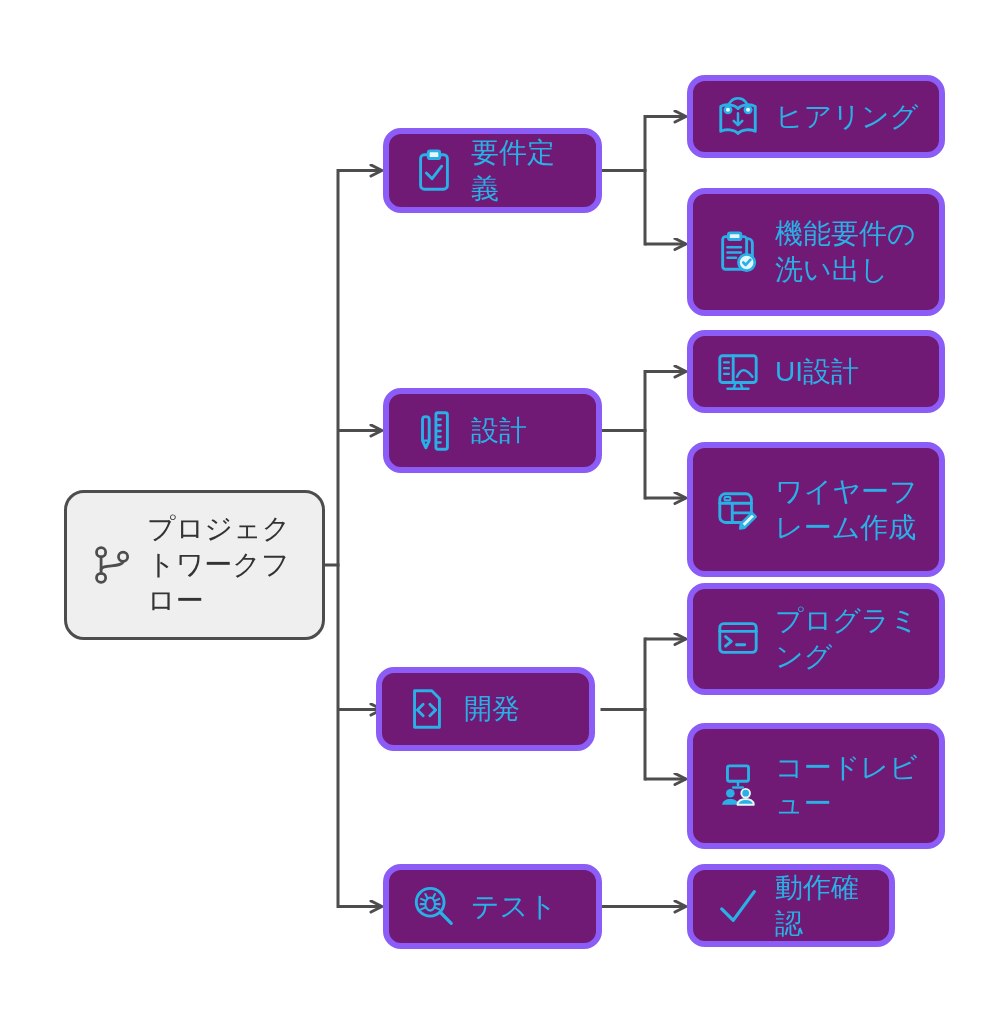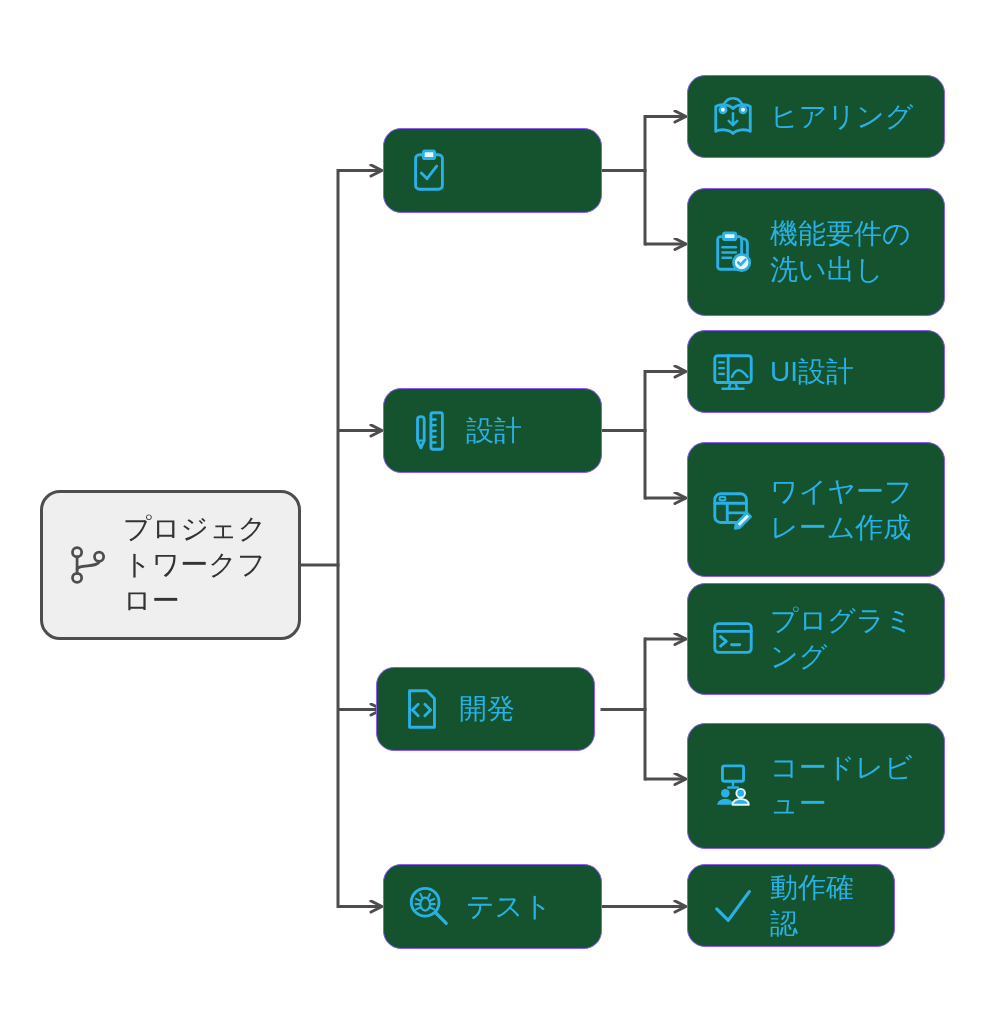--- a/index.html
+++ b/index.html
@@ -7,25 +7,25 @@
   .stage {
     position:relative; width:984px; height:1024px; background:#ffffff;
     font-family:"Liberation Sans", sans-serif; overflow:hidden;
   }
   .edges { position:absolute; left:0; top:0; width:984px; height:1024px; }
   .node {
     position:absolute; display:flex; align-items:center;
     border-radius:18px; padding:0 14px 0 22px; gap:14px;
   }
   .node.blue {
-    background:#14532d; border:1px solid #8b5cf6; color:#29b0e6;
+    background:#701a75; border:6px solid #8b5cf6; color:#29b0e6;
   }
   .node.root {
     background:#efefef; border:3px solid #4d4d4d; color:#333333;
-    border-radius:20px; padding-left:24px; gap:12px;
+    border-radius:20px; padding-left:24px; gap:12px;margin-left:24px;
   }
   .label {
     font-size:28px; line-height:36px; font-weight:400;
     word-break:break-all; max-width:150px;
   }
   .node.root .label { color:#333333; max-width:152px; }
   .icon { flex:0 0 auto; display:flex; align-items:center; justify-content:center; }
   .icon svg { display:block; }
 </style>
 </head>
@@ -82,20 +82,21 @@
   </div>
 
   <div class="node blue" style="left:383px;top:128px;width:219px;height:85px">
     <span class="icon">
       <svg width="46" height="46" viewBox="0 0 48 48" fill="none" stroke="currentColor" stroke-width="3" stroke-linecap="round" stroke-linejoin="round">
         <rect x="10" y="7" width="28" height="36" rx="4"></rect>
         <rect x="18" y="3" width="12" height="8" rx="2" fill="#e6f6fd"></rect>
         <path d="M16 26 L22 32 L32 19"></path>
       </svg>
     </span>
+    <span class="label">要件定義</span>
   </div>
 
   <div class="node blue" style="left:687px;top:75px;width:258px;height:83px">
     <span class="icon">
       <svg width="46" height="46" viewBox="0 0 48 48" fill="none" stroke="currentColor" stroke-width="3" stroke-linecap="round" stroke-linejoin="round">
         <path d="M24 15 C20 11 11 10 6 13 L6 39 C11 36 20 37 24 41"></path>
         <path d="M24 15 C28 11 37 10 42 13 L42 39 C37 36 28 37 24 41"></path>
         <path d="M13.5 15 A10.5 10.5 0 0 1 34.5 15" stroke-width="2.6"></path>
         <circle cx="13.5" cy="16.5" r="3.4" fill="#e6f6fd" stroke-width="2.6"></circle>
         <circle cx="34.5" cy="16.5" r="3.4" fill="#e6f6fd" stroke-width="2.6"></circle>

